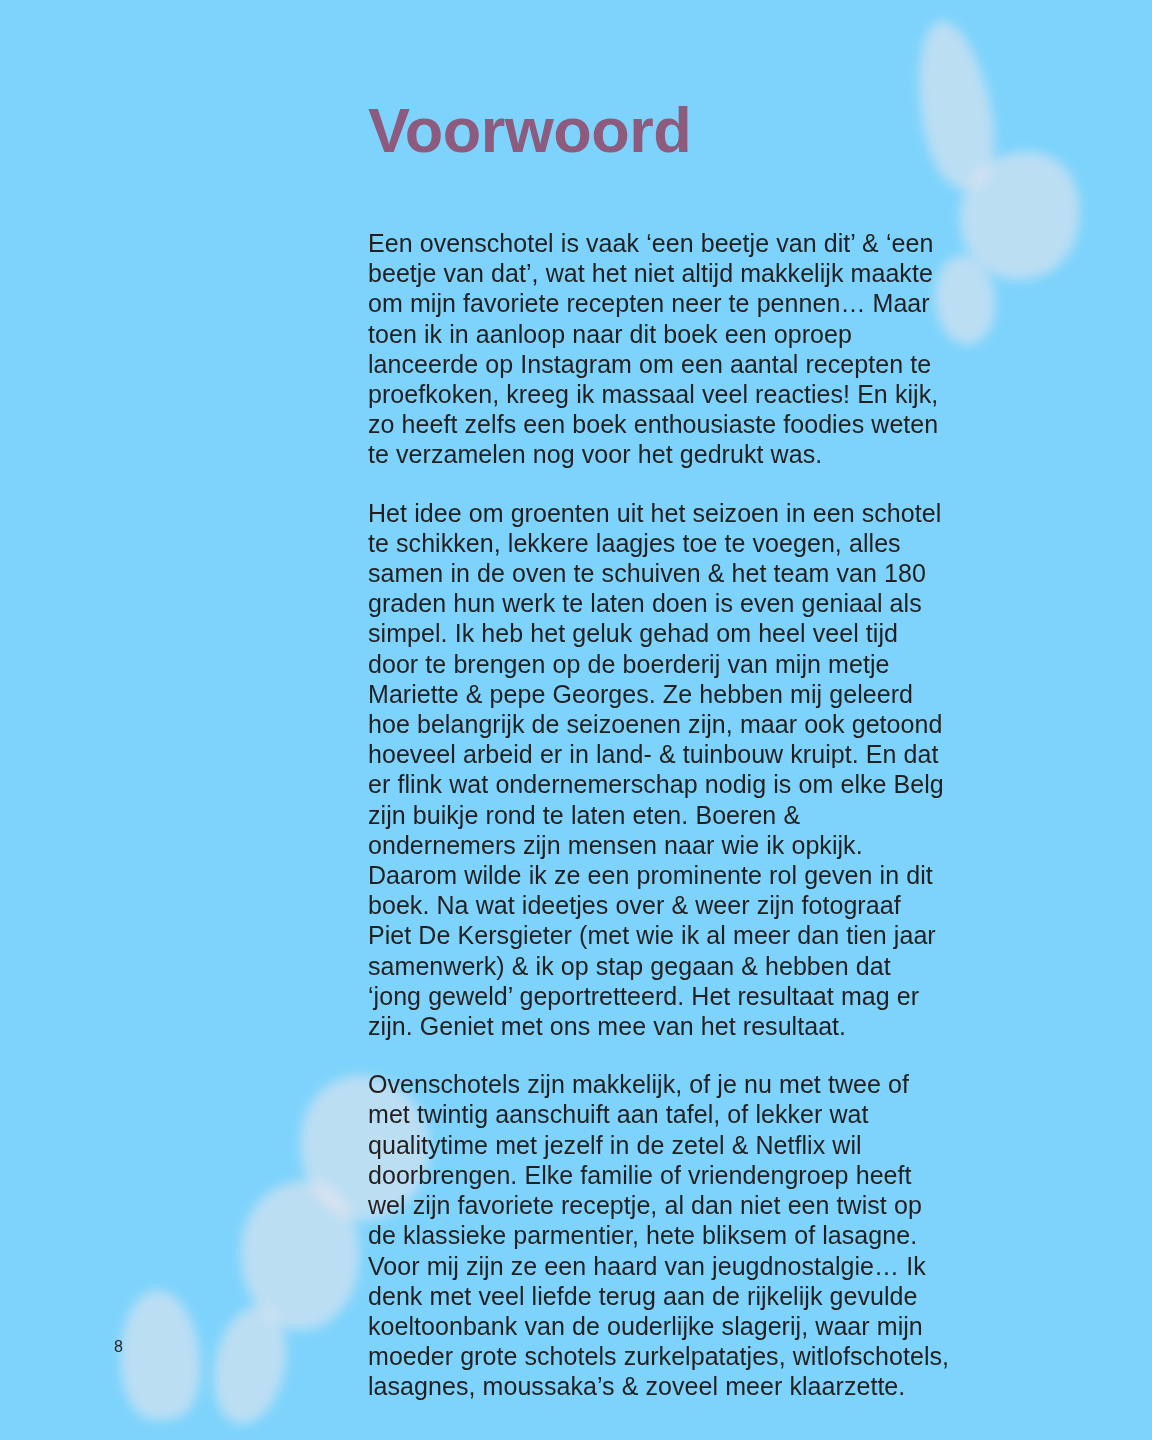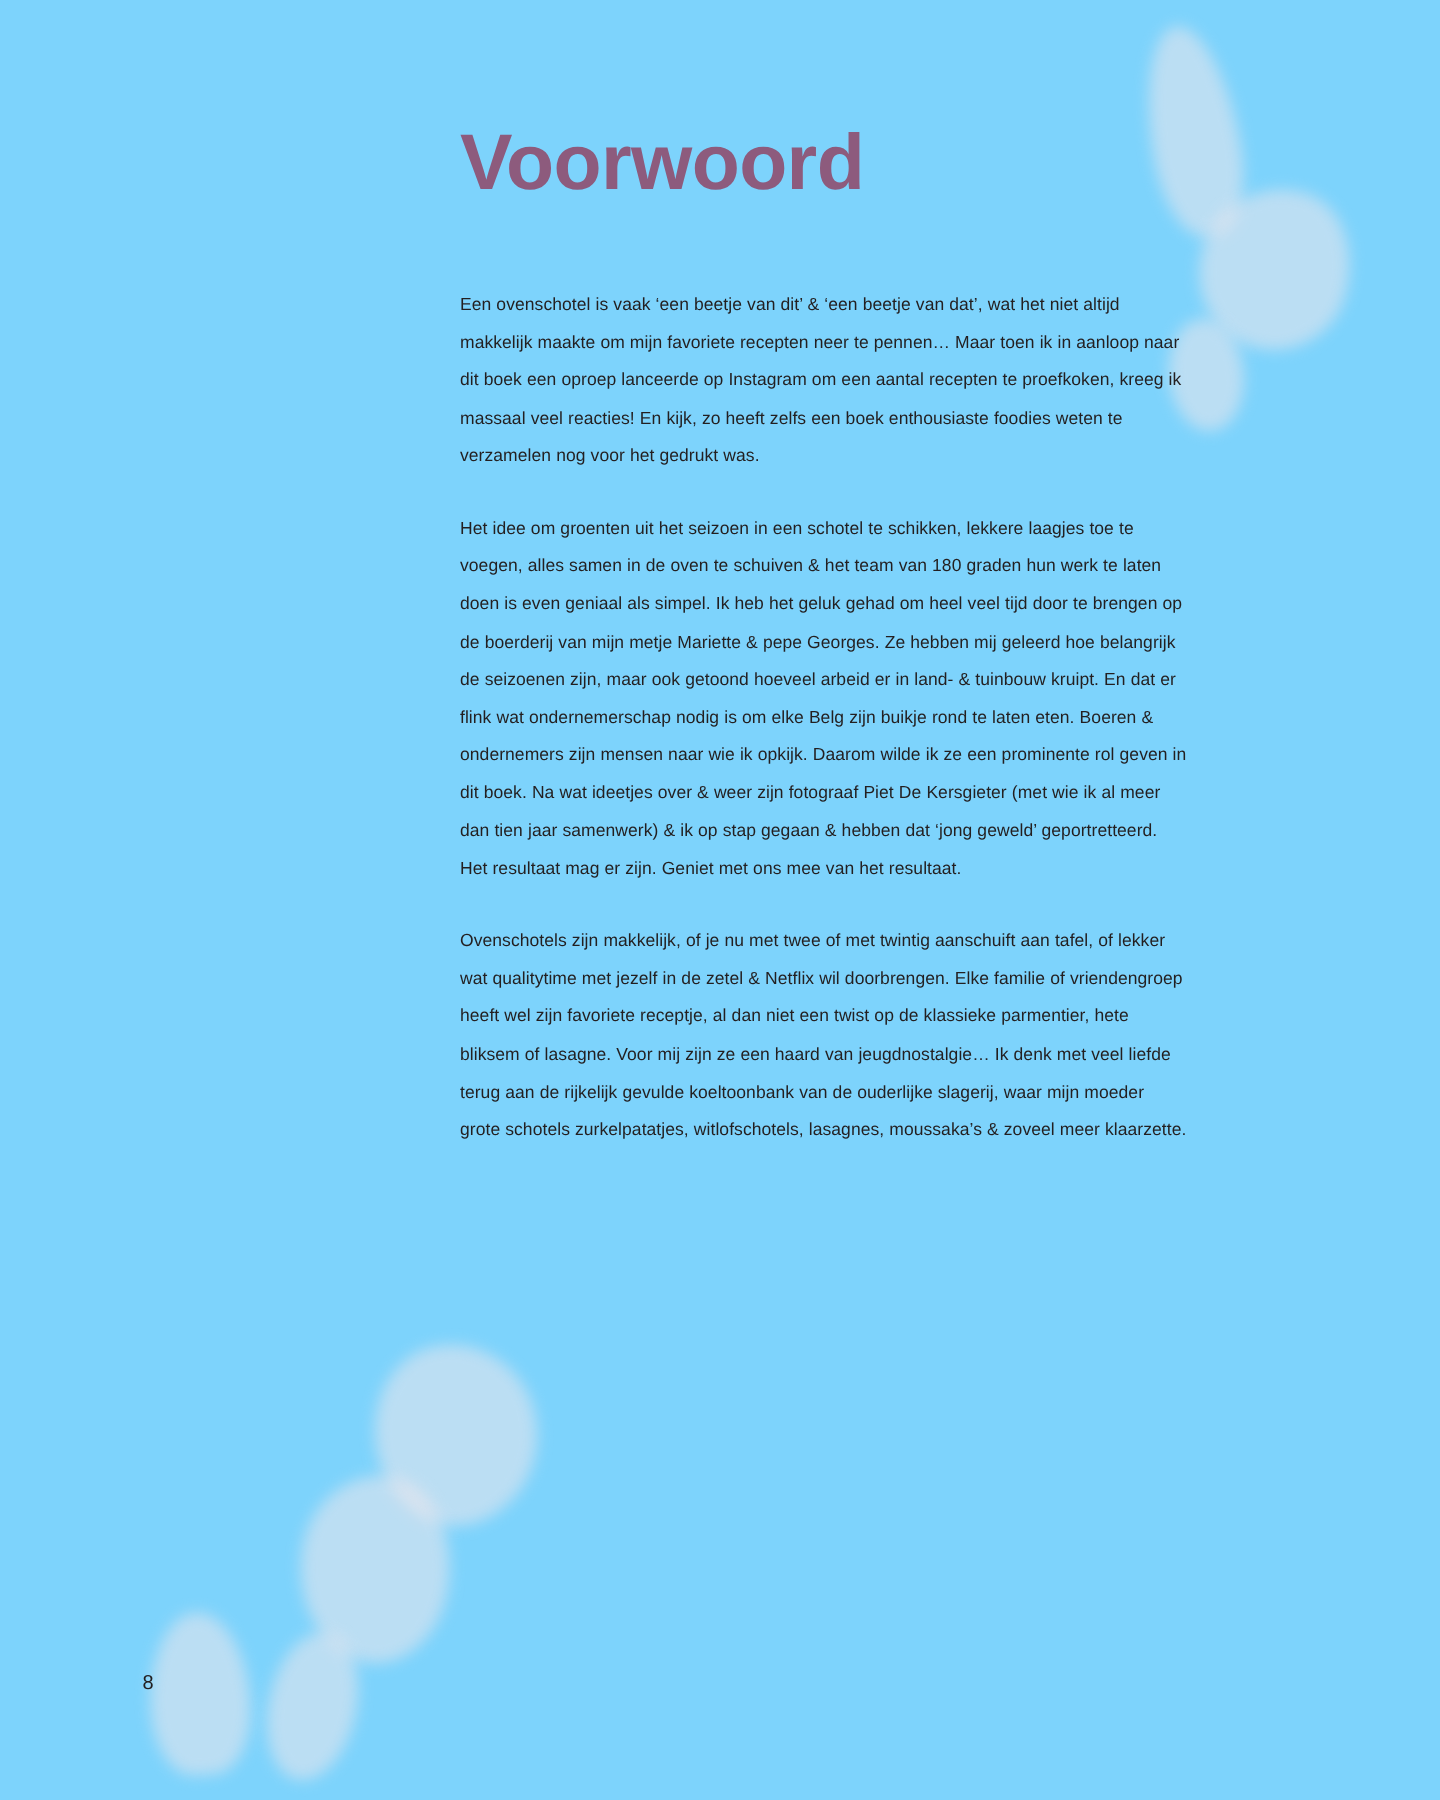--- a/index.html
+++ b/index.html
@@ -122,21 +122,21 @@
 
   .body-copy {
     position: absolute;
     left: 368px;
     top: 228px;
     width: 582px;
   }
 
   .body-copy p {
     margin: 0 0 28px 0;
-    font-size: 14px;
+    font-size: 25px;
     line-height: 30.2px;
     color: #231f20;
     letter-spacing: 0.05px;
     text-align: left;
     word-spacing: 0.1px;
   }
 
   .body-copy p:last-child {
     margin-bottom: 0;
   }

